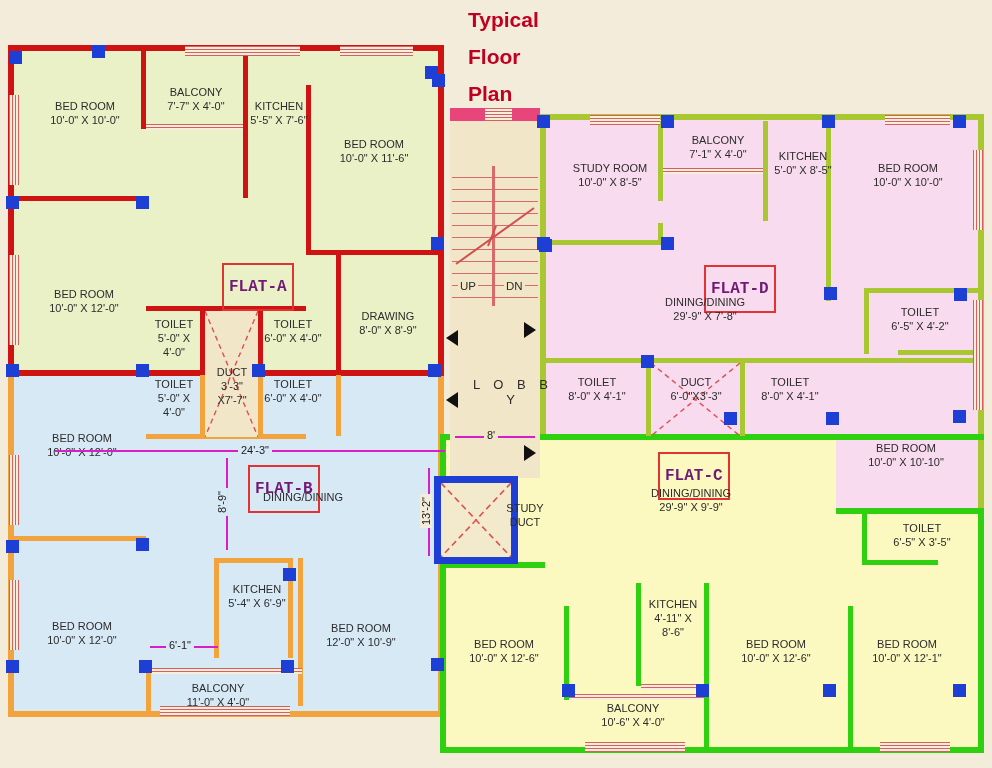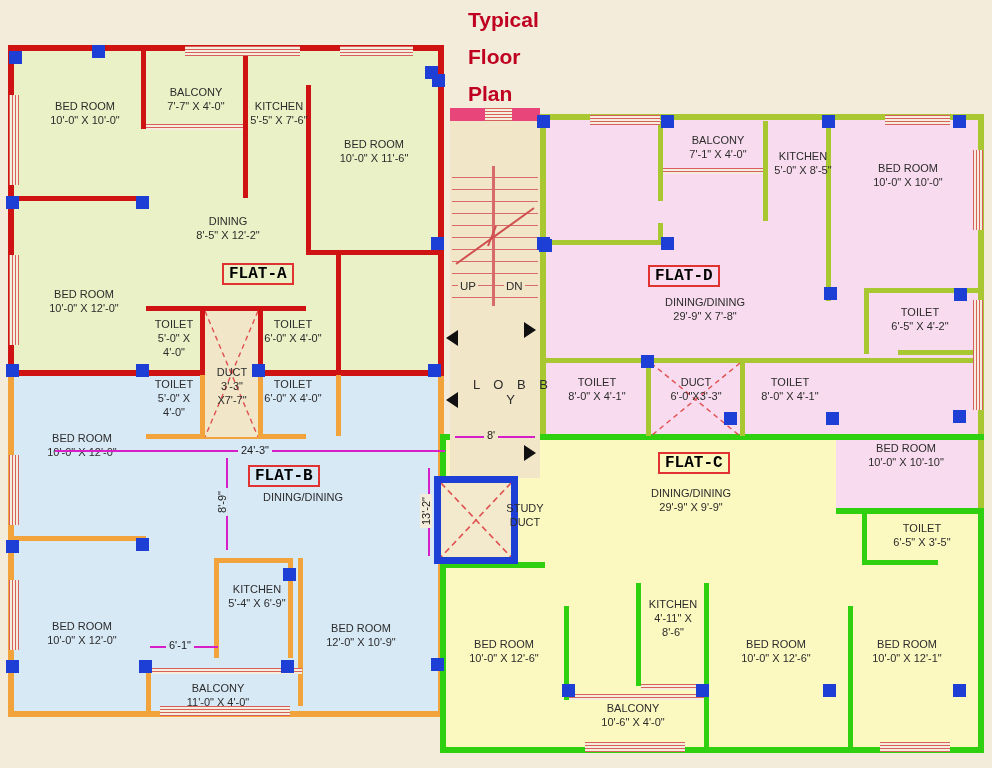--- a/index.html
+++ b/index.html
@@ -3,21 +3,21 @@
 <meta charset="utf-8">
 <style>
   html,body{margin:0;padding:0}
   body{width:992px;height:768px;overflow:hidden;background:#f3ecda;font-family:"Liberation Sans",sans-serif}
   #plan{position:relative;width:992px;height:768px;background:#f3ecda}
   .reg,.w,.win,.c,.room,.flab,.dl,.dlab,.tri,.stairs,.ov,.titleline,.lob{position:absolute}
   .reg{box-sizing:border-box}
   .room{text-align:center;font-size:11px;line-height:1.25;color:#2b2b2b}
   .room .nm,.room .dm{display:block}
   .titleline{font-weight:bold;font-size:21px;color:#c00021}
-  .flab{border:2px solid #e23333;padding:0 5px;font-family:"Liberation Mono",monospace;font-weight:bold;font-size:16px;color:#000000;background:transparent}
+  .flab{border:2px solid #e23333;padding:13px 5px;font-family:"Liberation Mono",monospace;font-weight:bold;font-size:16px;color:#701a75;background:transparent}
   .c{width:13px;height:13px;background:#1d3fd6}
   .dl{background:#d81ec8}
   .dlab{font-size:11px;color:#1a1a1a;padding:0 3px;white-space:nowrap}
   .vert{transform:rotate(-90deg);transform-origin:center}
   .tri{width:0;height:0;border-top:8px solid transparent;border-bottom:8px solid transparent}
   .tri.r{border-left:12px solid #101010}
   .tri.l{border-right:12px solid #101010}
   .winh{background-color:#f6eedd;background-image:repeating-linear-gradient(180deg,rgba(210,70,70,.85) 0 1px,transparent 1px 3px)}
   .winv{background-color:#f6eedd;background-image:repeating-linear-gradient(90deg,rgba(210,70,70,.85) 0 1px,transparent 1px 3px)}
   .stairs{background-image:repeating-linear-gradient(180deg,transparent 0 11px,#d86a6a 11px 12px)}
@@ -127,53 +127,53 @@
     <line x1="89" y1="0" x2="0" y2="73" stroke="#e05050" stroke-width="1.4" stroke-dasharray="5,4"></line>
   </svg>
 
   <div class="titleline" style="left:468px;top:8px">Typical</div>
   <div class="titleline" style="left:468px;top:45px">Floor</div>
   <div class="titleline" style="left:468px;top:82px">Plan</div>
 
   <div class="flab" style="left:222px;top:263px">FLAT-A</div>
   <div class="flab" style="left:248px;top:465px">FLAT-B</div>
   <div class="flab" style="left:658px;top:452px">FLAT-C</div>
-  <div class="flab" style="left:648px;top:265px">FLAT-D</div>
+  <div class="flab" style="left:704px;top:265px">FLAT-D</div>
 
   <div class="room" style="left:20px;top:100px;width:130px">
       <span class="nm">BED ROOM</span>
       <span class="dm">10'-0" X 10'-0"</span>
     </div>
   <div class="room" style="left:146px;top:86px;width:100px">
       <span class="nm">BALCONY</span>
       <span class="dm">7'-7" X 4'-0"</span>
     </div>
   <div class="room" style="left:248px;top:100px;width:62px">
       <span class="nm">KITCHEN</span>
       <span class="dm">5'-5" X 7'-6"</span>
     </div>
   <div class="room" style="left:308px;top:138px;width:132px">
       <span class="nm">BED ROOM</span>
       <span class="dm">10'-0" X 11'-6"</span>
     </div>
-  <div class="room" style="left:158px;top:215px;width:140px">
-      <span class="nm">DINING</span>
-      <span class="dm">8'-5" X 12'-2"</span>
-    </div>
   <div class="room" style="left:18px;top:288px;width:132px">
       <span class="nm">BED ROOM</span>
       <span class="dm">10'-0" X 12'-0"</span>
     </div>
   <div class="room" style="left:147px;top:318px;width:54px">
       <span class="nm">TOILET</span>
       <span class="dm">5'-0" X 4'-0"</span>
     </div>
   <div class="room" style="left:263px;top:318px;width:60px">
       <span class="nm">TOILET</span>
       <span class="dm">6'-0" X 4'-0"</span>
+    </div>
+  <div class="room" style="left:332px;top:310px;width:112px">
+      <span class="nm">DRAWING</span>
+      <span class="dm">8'-0" X 8'-9"</span>
     </div>
   <div class="room" style="left:206px;top:366px;width:52px">
       <span class="nm">DUCT</span>
       <span class="dm">3'-3" X7'-7"</span>
     </div>
 
   <div class="room" style="left:147px;top:378px;width:54px">
       <span class="nm">TOILET</span>
       <span class="dm">5'-0" X 4'-0"</span>
     </div>
@@ -204,20 +204,24 @@
       <span class="nm">BALCONY</span>
       <span class="dm">11'-0" X 4'-0"</span>
     </div>
 
   <div class="lob" style="left:465px;top:377px;width:96px">L O B B Y</div>
   <div class="room" style="left:502px;top:502px;width:46px">
       <span class="nm">STUDY</span>
       <span class="nm">DUCT</span>
     </div>
 
+  <div class="room" style="left:548px;top:162px;width:124px">
+      <span class="nm">STUDY ROOM</span>
+      <span class="dm">10'-0" X 8'-5"</span>
+    </div>
   <div class="room" style="left:662px;top:134px;width:112px">
       <span class="nm">BALCONY</span>
       <span class="dm">7'-1" X 4'-0"</span>
     </div>
   <div class="room" style="left:772px;top:150px;width:62px">
       <span class="nm">KITCHEN</span>
       <span class="dm">5'-0" X 8'-5"</span>
     </div>
   <div class="room" style="left:842px;top:162px;width:132px">
       <span class="nm">BED ROOM</span>

